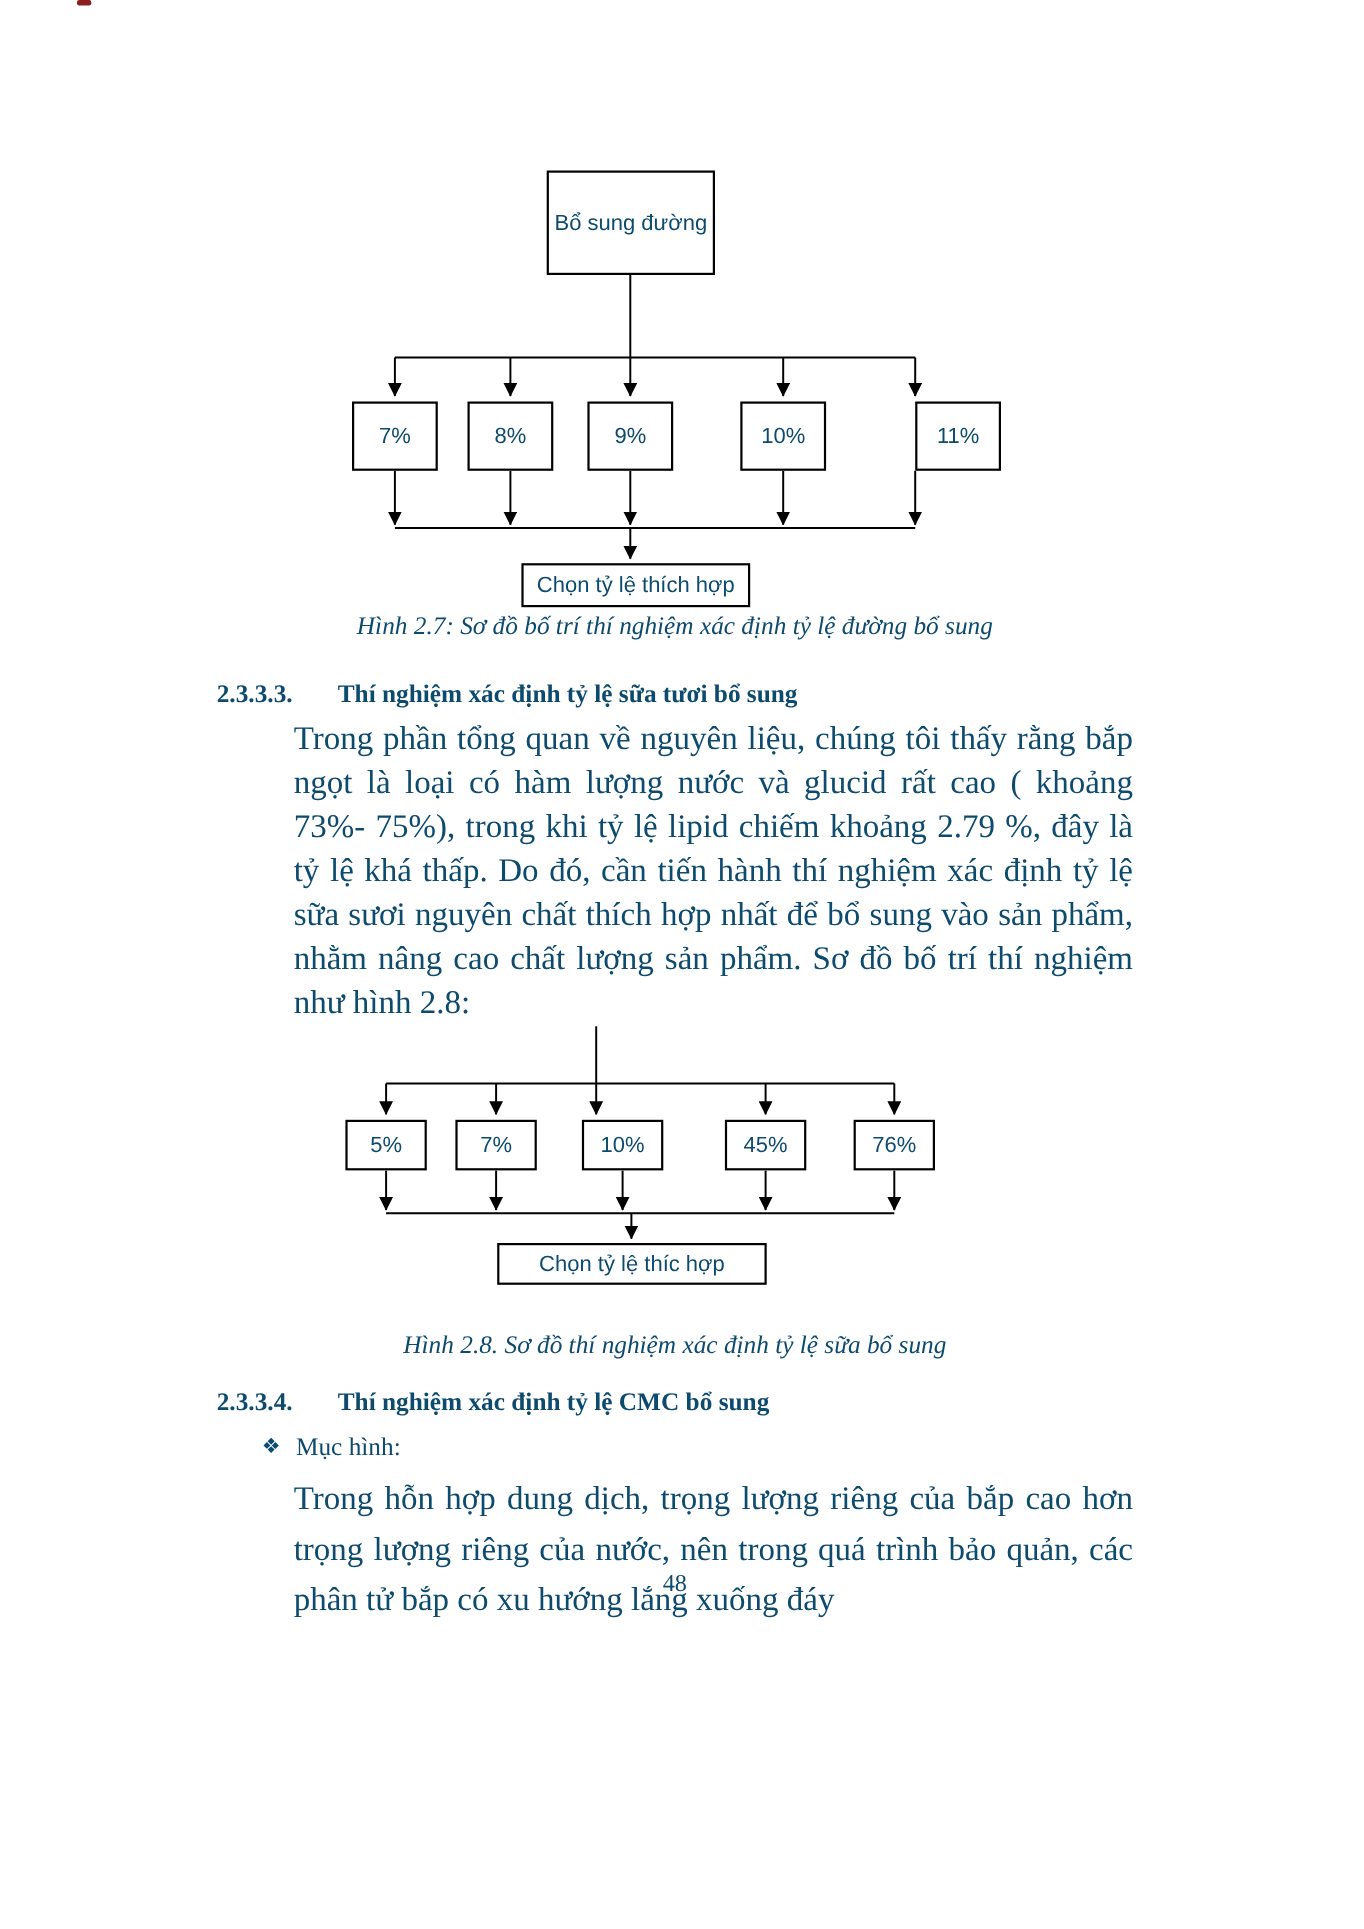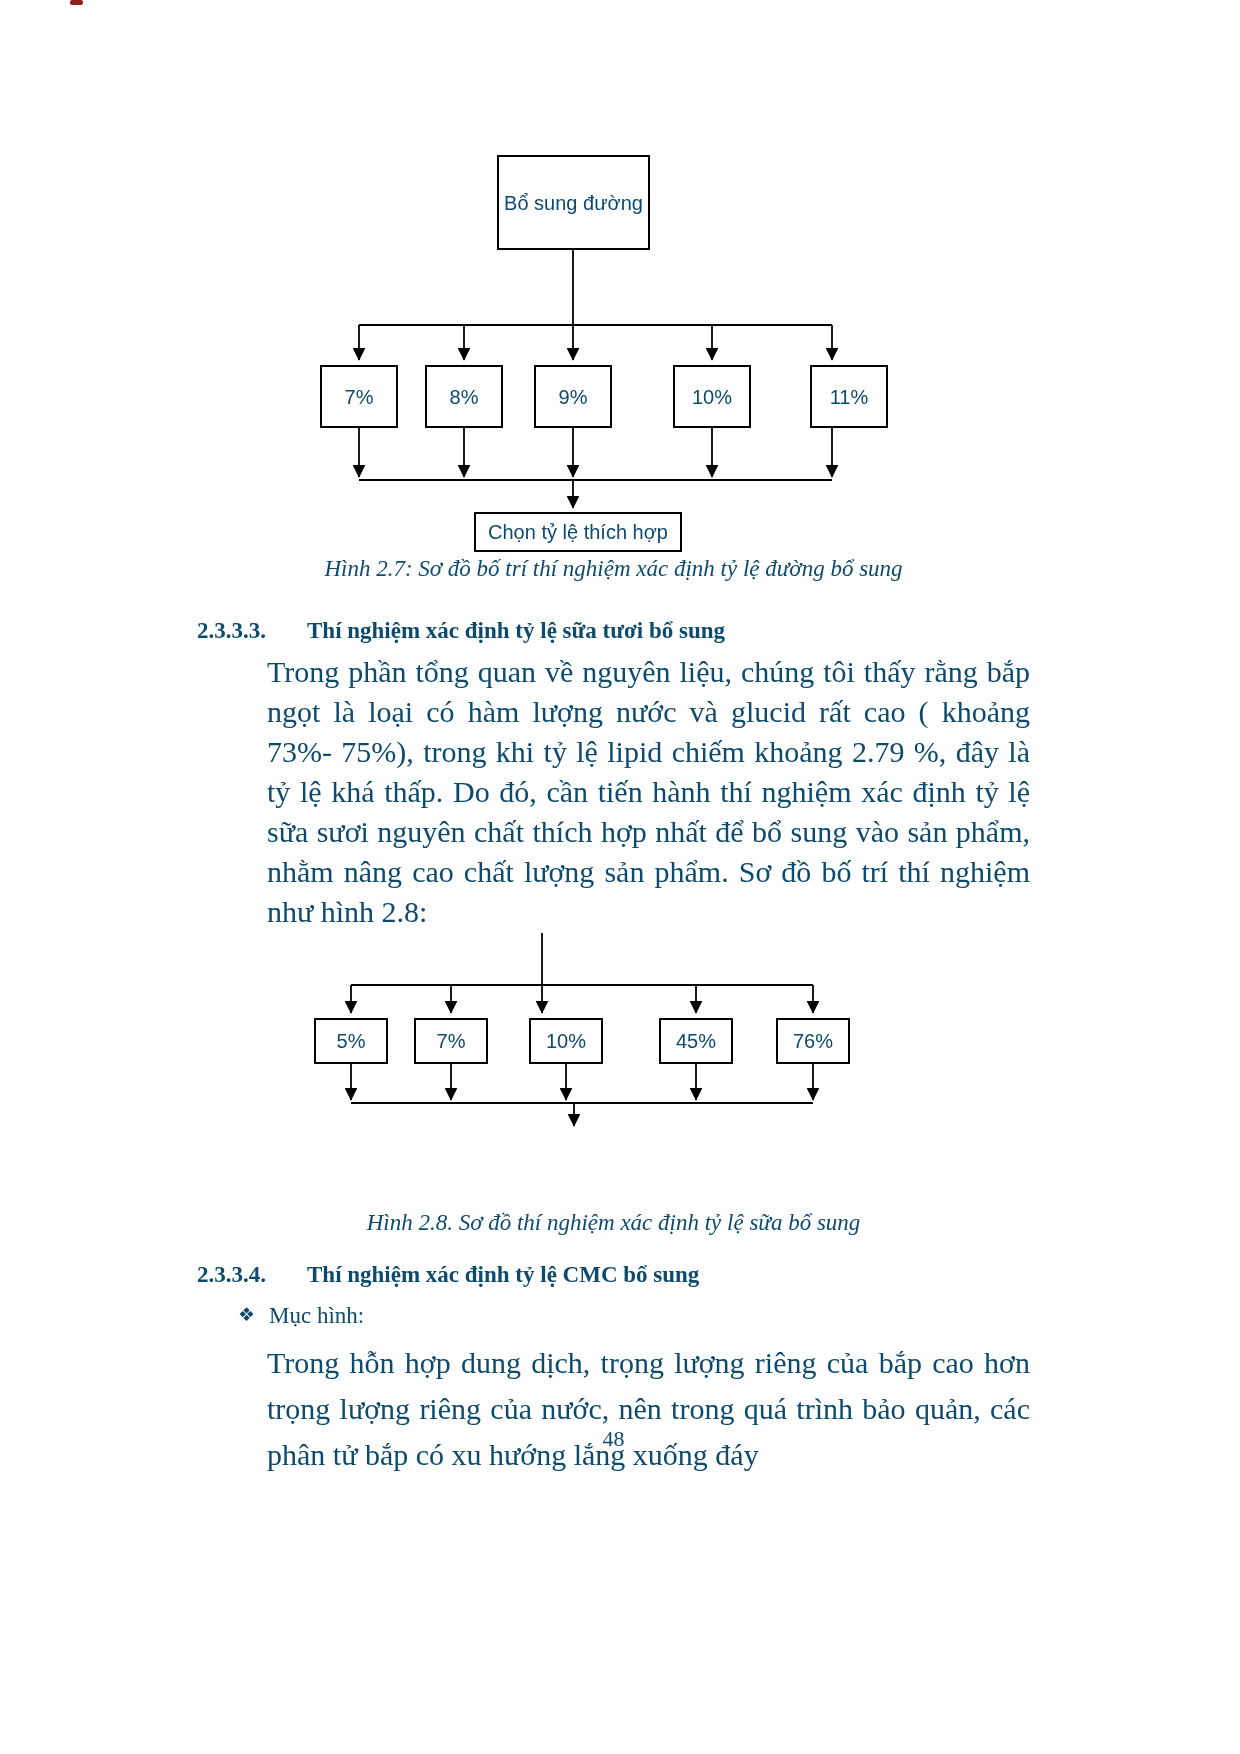--- a/index.html
+++ b/index.html
@@ -63,21 +63,21 @@
         <line x1="790" y1="278" x2="790" y2="327" marker-end="url(#ah1)"></line>
         <line x1="317" y1="330" x2="790" y2="330"></line>
         <line x1="531" y1="330" x2="531" y2="358" marker-end="url(#ah1)"></line>
       </g>
     </svg>
     <div class="dbox" style="left:455px;top:5px;width:153px;height:95px;">Bổ sung đường</div>
     <div class="dbox" style="left:278px;top:215px;width:78px;height:63px;">7%</div>
     <div class="dbox" style="left:383px;top:215px;width:78px;height:63px;">8%</div>
     <div class="dbox" style="left:492px;top:215px;width:78px;height:63px;">9%</div>
     <div class="dbox" style="left:631px;top:215px;width:78px;height:63px;">10%</div>
-    <div class="dbox" style="left:768px;top:215px;width:78px;height:63px;">11%</div>
+    <div class="dbox" style="left:790px;top:215px;width:78px;height:63px;">11%</div>
     <div class="dbox" style="left:432px;top:362px;width:208px;height:40px;">Chọn tỷ lệ thích hợp</div>
   </section>
   <div class="caption" style="top:556px;">Hình 2.7: Sơ đồ bố trí thí nghiệm xác định tỷ lệ đường bổ sung</div>
 
   <div class="heading" style="top:618px;">
     <span class="hnum">2.3.3.3.</span><span>Thí nghiệm xác định tỷ lệ sữa tươi bổ sung</span>
   </div>
   <div class="body-text" style="top:652px;">Trong phần tổng quan về nguyên liệu, chúng tôi thấy rằng bắp ngọt là loại có hàm lượng nước và glucid rất cao ( khoảng 73%- 75%), trong khi tỷ lệ lipid chiếm khoảng 2.79 %, đây là tỷ lệ khá thấp. Do đó, cần tiến hành thí nghiệm xác định tỷ lệ sữa sươi nguyên chất thích hợp nhất để bổ sung vào sản phẩm, nhằm nâng cao chất lượng sản phẩm. Sơ đồ bố trí thí nghiệm như hình 2.8:</div>
 
   <section class="diagram" style="top:850px;height:325px;">
@@ -102,20 +102,21 @@
         <line x1="771" y1="214" x2="771" y2="250" marker-end="url(#ah2)"></line>
         <line x1="309" y1="253" x2="771" y2="253"></line>
         <line x1="532" y1="253" x2="532" y2="276" marker-end="url(#ah2)"></line>
       </g>
     </svg>
     <div class="dbox" style="left:272px;top:168px;width:74px;height:46px;">5%</div>
     <div class="dbox" style="left:372px;top:168px;width:74px;height:46px;">7%</div>
     <div class="dbox" style="left:487px;top:168px;width:74px;height:46px;">10%</div>
     <div class="dbox" style="left:617px;top:168px;width:74px;height:46px;">45%</div>
     <div class="dbox" style="left:734px;top:168px;width:74px;height:46px;">76%</div>
+    <div class="dbox" style="left:410px;top:280px;width:245px;height:38px;">Chọn tỷ lệ thíc hợp</div>
   </section>
   <div class="caption" style="top:1210px;">Hình 2.8. Sơ đồ thí nghiệm xác định tỷ lệ sữa bổ sung</div>
 
   <div class="heading" style="top:1262px;">
     <span class="hnum">2.3.3.4.</span><span>Thí nghiệm xác định tỷ lệ CMC bổ sung</span>
   </div>
   <div class="bullet-line" style="top:1303px;">
     <span class="bullet-marker">❖</span><span>Mục hình:</span>
   </div>
   <div class="body-text wide-lh" style="top:1340px;">Trong hỗn hợp dung dịch, trọng lượng riêng của bắp cao hơn trọng lượng riêng của nước, nên trong quá trình bảo quản, các phân tử bắp có xu hướng lắng xuống đáy</div>

